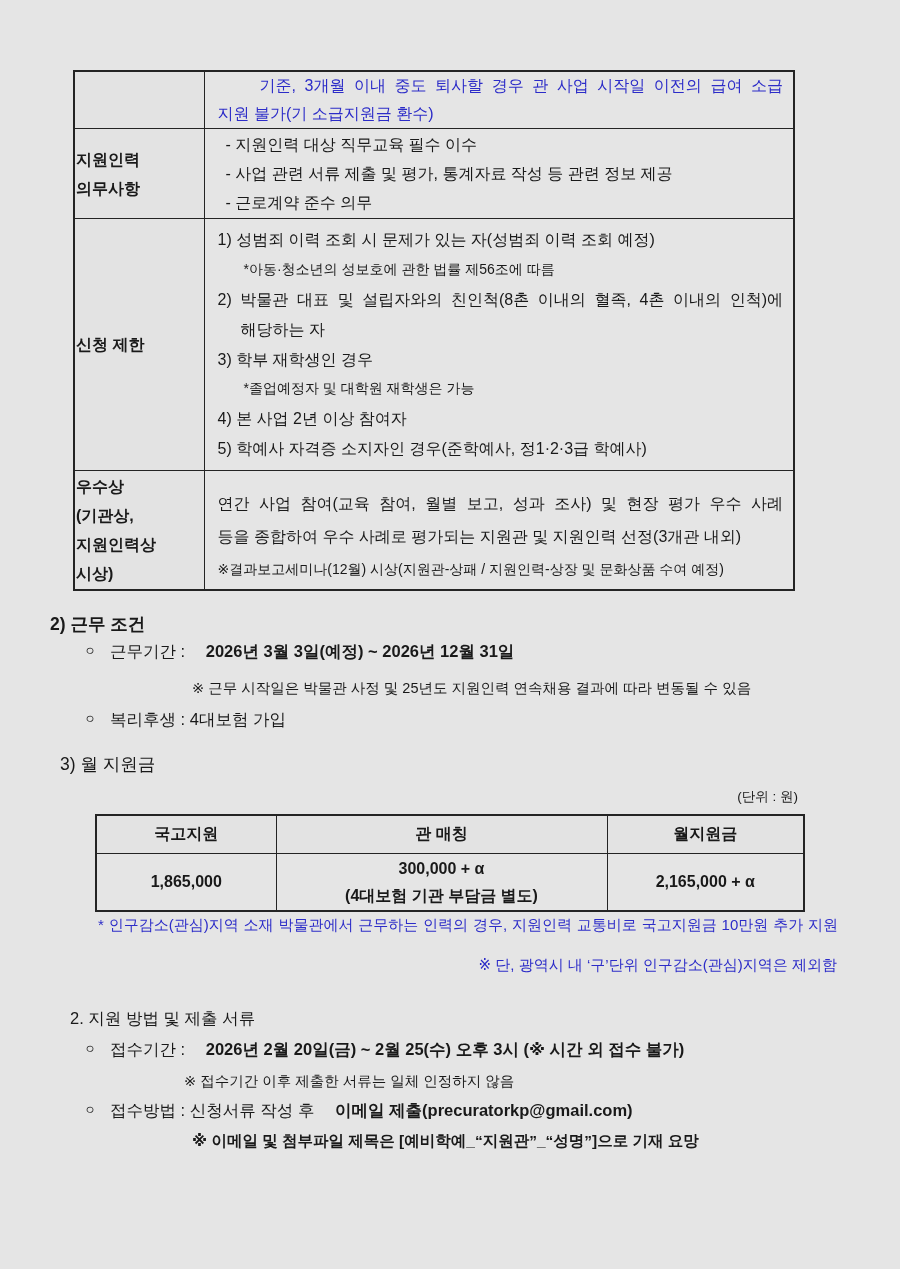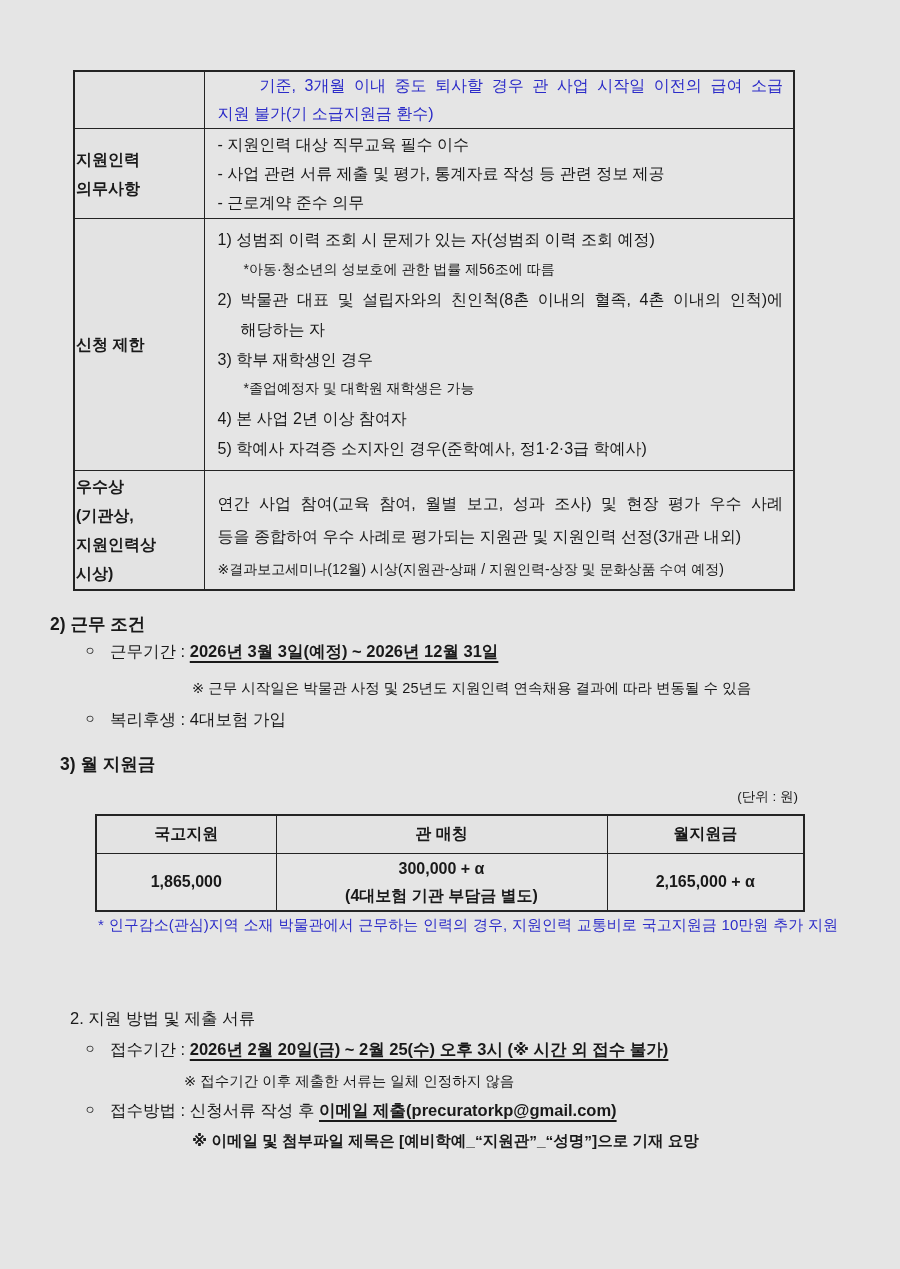--- a/index.html
+++ b/index.html
@@ -24,39 +24,39 @@
   .tbl-main td{border:1.5px solid var(--border);vertical-align:middle;}
   .tbl-main .hcol{
     background:var(--gray);text-align:left;font-weight:700;font-size:16px;
     line-height:29px;white-space:pre-line;
   }
   .tbl-main .ccol{padding:0 10px 0 13px;font-size:16px;}
   .r1{height:56px}.r2{height:90px}.r3{height:252px}.r4{height:94px}
   .line{white-space:nowrap;}
   .r1 .ccol .line{color:var(--blue);line-height:28px;}
   .r1 .ccol .line:nth-child(1){padding-left:42px;white-space:normal;text-align:justify;text-align-last:justify;}
-  .r2 .ccol .line{line-height:29px;}
+  .r2 .ccol .line{line-height:29px;margin-left:8px;}
   .r3 .ccol .line{line-height:29.8px;}
   .r3 .ccol .line:nth-child(2),
   .r3 .ccol .line:nth-child(6){font-size:14px;padding-left:26px;}
   .r3 .ccol .line:nth-child(3){white-space:normal;text-align:justify;text-align-last:justify;}
   .r3 .ccol .line:nth-child(4){padding-left:23px;}
   .r4 .ccol .line{line-height:33px;}
   .r4 .ccol .line:nth-child(1){white-space:normal;text-align:justify;text-align-last:justify;margin-top:12px;}
   .r4 .ccol .line:nth-child(3){font-size:14px;}
 
   
   .bullet{font-size:12px;margin-right:14px;position:relative;top:-2px;}
-  .em{font-weight:700;text-decoration:underline;text-underline-offset:4px;text-decoration-thickness:1.8px;}
+  .em{font-weight:700;text-underline-offset:4px;text-decoration-thickness:1.8px;margin-left:16px;}
   .work-title{left:50px;top:612px;font-size:17.5px;font-weight:700;}
   .work-period{left:84px;top:641px;font-size:16.5px;}
   .work-note{left:192px;top:679px;font-size:14.5px;}
   .work-welfare{left:84px;top:709px;font-size:16.5px;}
 
-  .ms-title{left:60px;top:752px;font-size:17.5px;font-weight:700;}
+  .ms-title{left:60px;top:752px;font-size:17.5px;font-weight:400;}
   .unit-note{right:102px;top:788px;font-size:13.5px;}
 
   
   .tbl-money{
     position:absolute;left:95px;top:814px;width:708px;
     border-collapse:collapse;table-layout:fixed;
     border:2.5px solid var(--border);
     text-align:center;font-weight:700;font-size:16px;
   }
   .tbl-money td{border:1.5px solid var(--border);vertical-align:middle;}
@@ -160,20 +160,21 @@
         <td>
           <div>300,000 + α</div>
           <div>(4대보험 기관 부담금 별도)</div>
         </td>
         <td>2,165,000 + α</td>
       </tr>
     </tbody>
   </table>
 
   <div class="abs blue1">* 인구감소(관심)지역 소재 박물관에서 근무하는 인력의 경우, 지원인력 교통비로 국고지원금 10만원 추가 지원</div>
+  <div class="abs blue2">※ 단,  광역시 내 ‘구’단위 인구감소(관심)지역은 제외함</div>
 
   <div class="abs app-title">2. 지원 방법 및 제출 서류</div>
 
   <div class="abs app-period">
     <span class="bullet">ㅇ</span><span>접수기간 : </span><span class="em">2026년 2월 20일(금) ~ 2월 25(수) 오후 3시 (※ 시간 외 접수 불가)</span>
   </div>
 
   <div class="abs app-note1">※ 접수기간 이후 제출한 서류는 일체 인정하지 않음</div>
 
   <div class="abs app-method">

